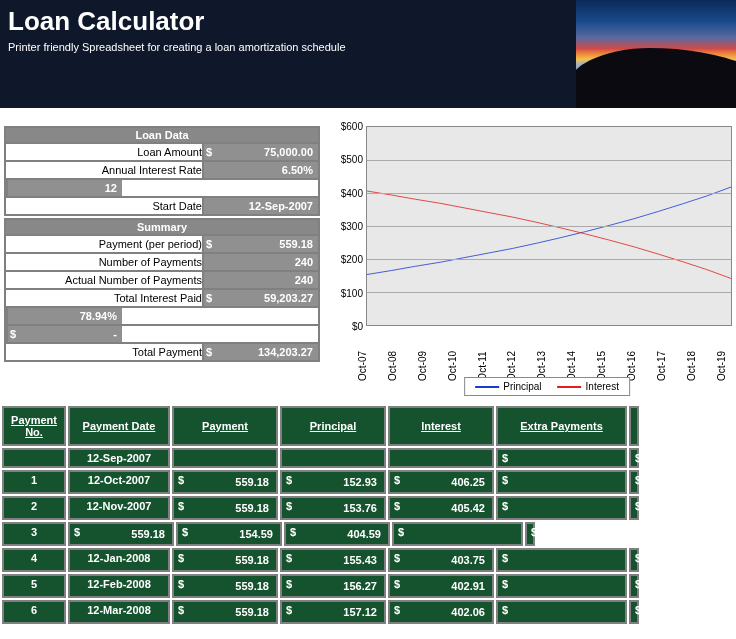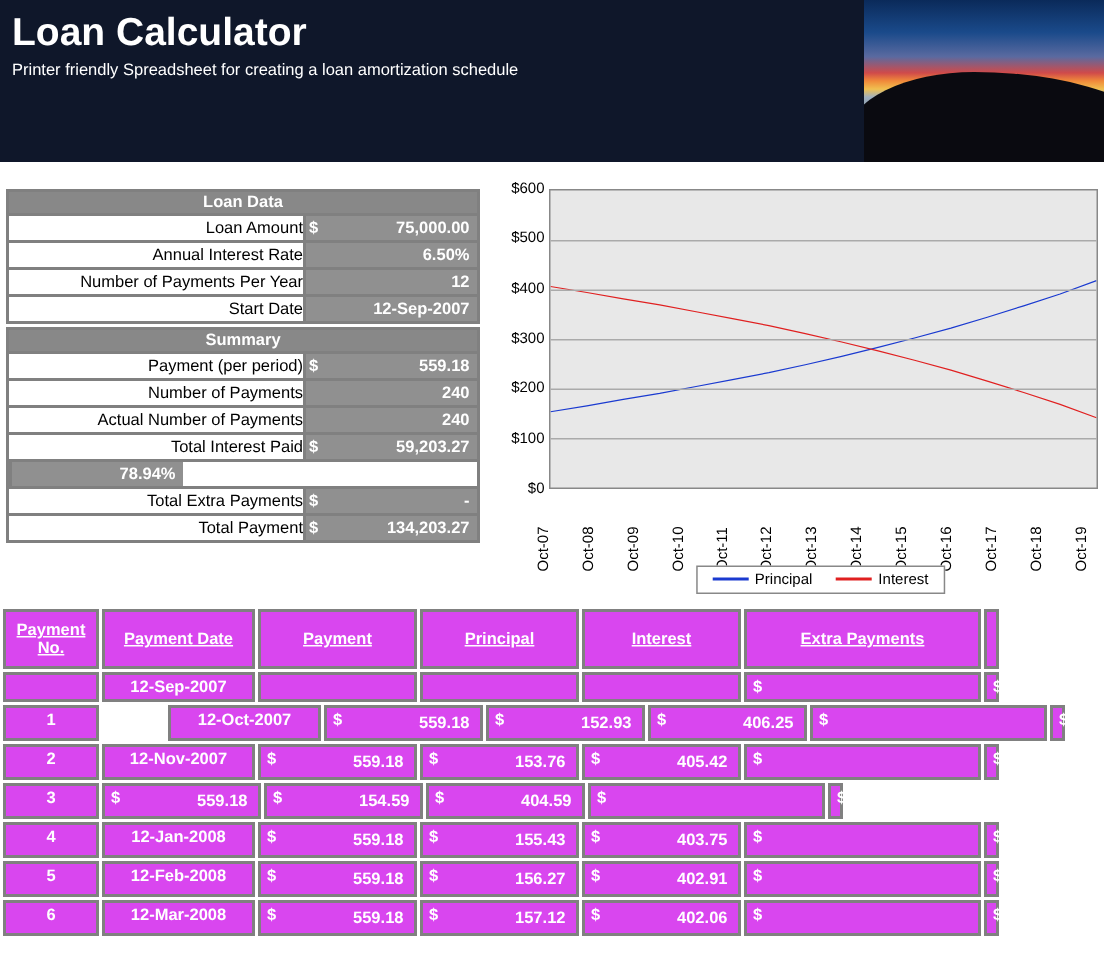--- a/index.html
+++ b/index.html
@@ -152,42 +152,42 @@
   .blue { background: #1a3ad0; }
   .red { background: #e02020; }
 
   
   .tbl {
     padding: 2px;
     font-size: 11px;
   }
   .trow { display: flex; gap: 2px; }
   .tcell {
-    background: #d946ef;
+    background: #14532d;
     color: #fff;
     font-weight: bold;
     border: 2px solid #808080;
     padding: 2px;
     box-sizing: border-box;
     margin-bottom: 2px;
     display: flex;
   }
   .thead {
     text-align: center;
     height: 40px;
     align-items: center;
     justify-content: center;
     text-decoration: underline;
   }
   .c-no { width: 64px; justify-content: center;}
   .c-date { width: 102px; justify-content: center;}
   .c-pay { width: 106px; }
   .c-prin { width: 106px; }
   .c-int { width: 106px; }
-  .c-extra { width: 158px; }
+  .c-extra { width: 131px; }
   .c-tail { width: 10px; }
   .money .cur { width:10px; text-align:left; font-weight:bold; padding:0 2px; }
   .money .num { flex:1; text-align:right; font-weight:bold; padding-right:5px;}
   svg.lines { position:absolute; top:0; left:0; width:100%; height:100%; }
 </style>
 </head>
 <body>
 
 <div class="header">
   <h1>Loan Calculator</h1>
@@ -210,21 +210,20 @@
             </div>
           </div>
           <div class="row2">
             <div class="label">Annual Interest Rate</div>
             <div class="valcell">
               <span class="cur"></span>
               <span class="num">6.50%</span>
             </div>
           </div>
           <div class="row2">
-            <div class="label">Number of Payments Per Year</div>
             <div class="valcell">
               <span class="cur"></span>
               <span class="num">12</span>
             </div>
           </div>
           <div class="row2">
             <div class="label">Start Date</div>
             <div class="valcell">
               <span class="cur"></span>
               <span class="num">12-Sep-2007</span>
@@ -261,21 +260,20 @@
               <span class="num">59,203.27</span>
             </div>
           </div>
           <div class="row2">
             <div class="valcell">
               <span class="cur"></span>
               <span class="num">78.94%</span>
             </div>
           </div>
           <div class="row2">
-            <div class="label">Total Extra Payments</div>
             <div class="valcell">
               <span class="cur">$</span>
               <span class="num">-</span>
             </div>
           </div>
           <div class="row2">
             <div class="label">Total Payment</div>
             <div class="valcell">
               <span class="cur">$</span>
               <span class="num">134,203.27</span>
@@ -350,21 +348,21 @@
         <span class="cur">$</span>
         <span class="num"></span>
       </div>
     <div class="tcell c-tail money">
         <span class="cur">$</span>
       </div>
   </div>
   <div id="trows">
       <div class="trow">
         <div class="tcell c-no" style="justify-content: center;">1</div>
-        <div class="tcell c-date" style="justify-content: center; margin-left: 44px;">12-Oct-2007</div>
+        <div class="tcell c-date" style="justify-content: center;">12-Oct-2007</div>
         <div class="tcell c-pay money">
           <span class="cur">$</span>
           <span class="num">559.18</span>
         </div>
         <div class="tcell c-prin money">
           <span class="cur">$</span>
           <span class="num">152.93</span>
         </div>
         <div class="tcell c-int money">
           <span class="cur">$</span>

